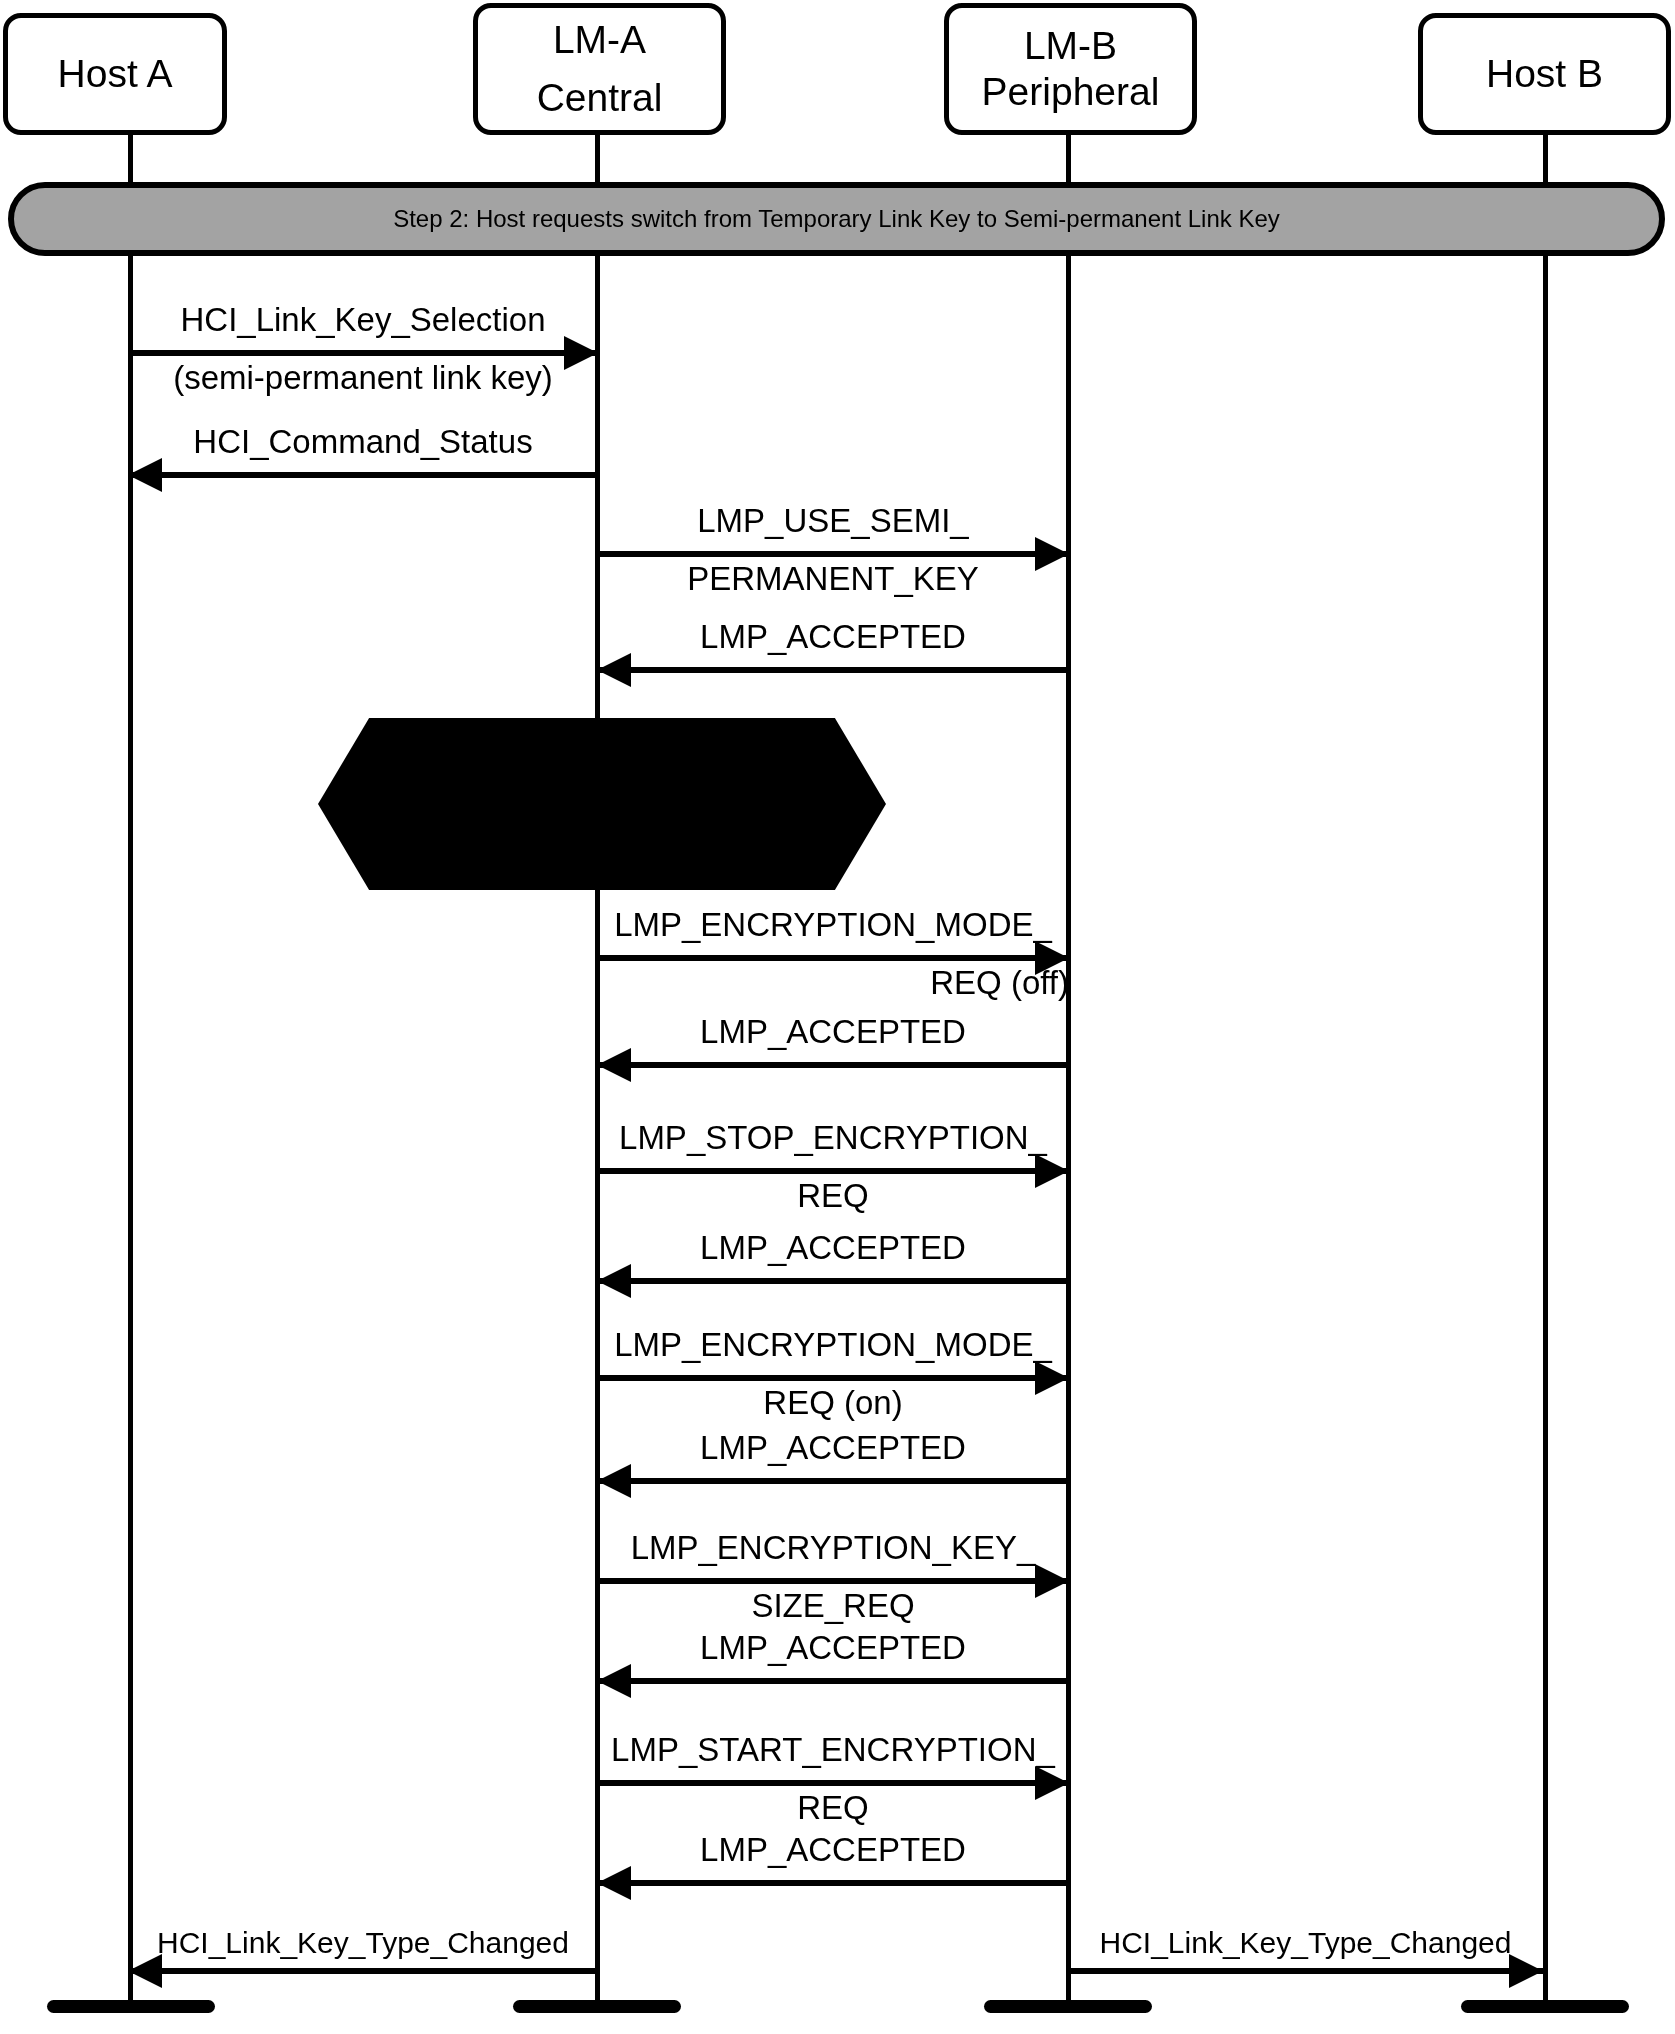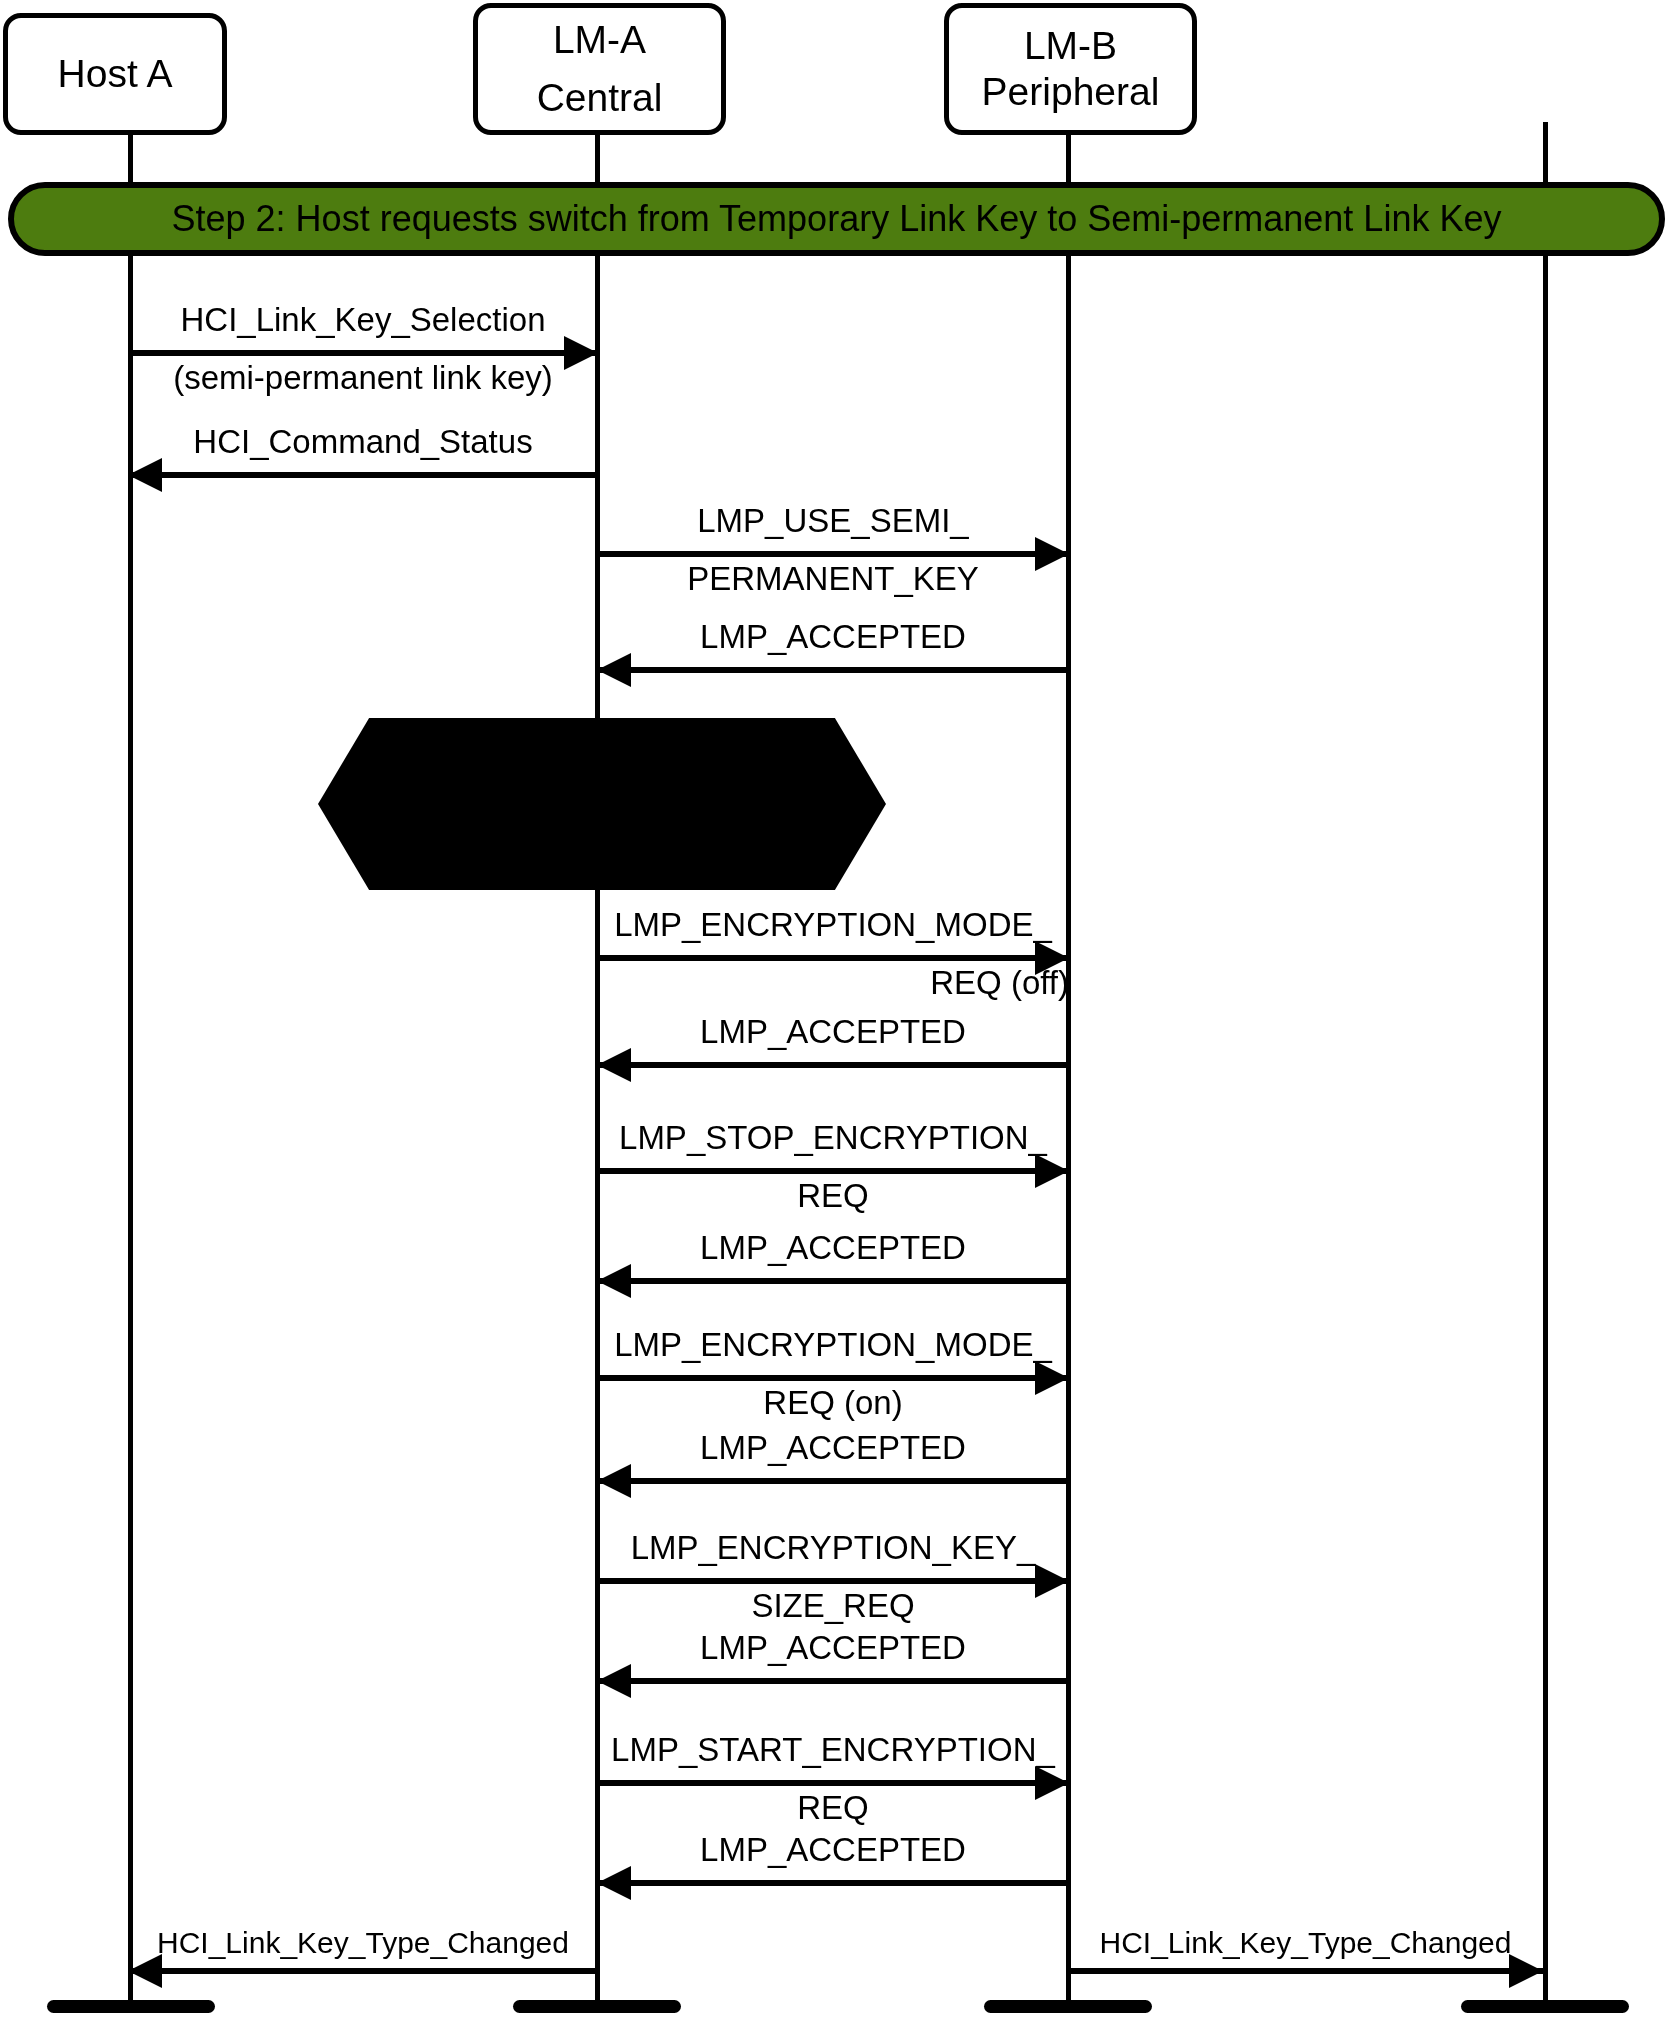--- a/index.html
+++ b/index.html
@@ -32,24 +32,24 @@
     height:13px;
     background:#000;
     border-radius:7px;
   }
 
   
   .step-banner{
     position:absolute;
     border:6px solid #000;
     border-radius:45px;
-    background:#4d7c0f;
+    background:#a3a3a3;
     box-sizing:border-box;
     display:flex;align-items:center;justify-content:center;
-    font-size:36px;
+    font-size:24px;
     white-space:nowrap;
   }
 
   
   .cond-hex{
     position:absolute;
     background:#ececec;
     box-sizing:border-box;
     display:flex;align-items:center;justify-content:center;
     text-align:center;
@@ -111,20 +111,23 @@
   <div class="actor-box" style="left:473px;top:3px;width:253px;height:132px;gap:12px;">
     <span class="ln">LM-A</span>
     <span class="ln">Central</span>
   </div>
 
   <div class="actor-box" style="left:944px;top:3px;width:253px;height:132px;">
     <span class="ln">LM-B</span>
     <span class="ln">Peripheral</span>
   </div>
 
+  <div class="actor-box" style="left:1418px;top:13px;width:253px;height:122px;">
+    <span class="ln">Host B</span>
+  </div>
 
   <div class="step-banner" style="left:8px;top:182px;width:1657px;height:74px;">
     <span>Step 2:  Host requests switch from Temporary Link Key to Semi-permanent Link Key</span>
   </div>
 
   <div class="msg" style="left:128px;top:350px;width:470px;">
     <div class="shaft" style="left:0;width:470px;"></div>
     <div class="head right" style="left:436px;"></div>
     <div class="label" style="left:0;width:470px;top:-48px;">
       <span class="l1">HCI_Link_Key_Selection</span>

